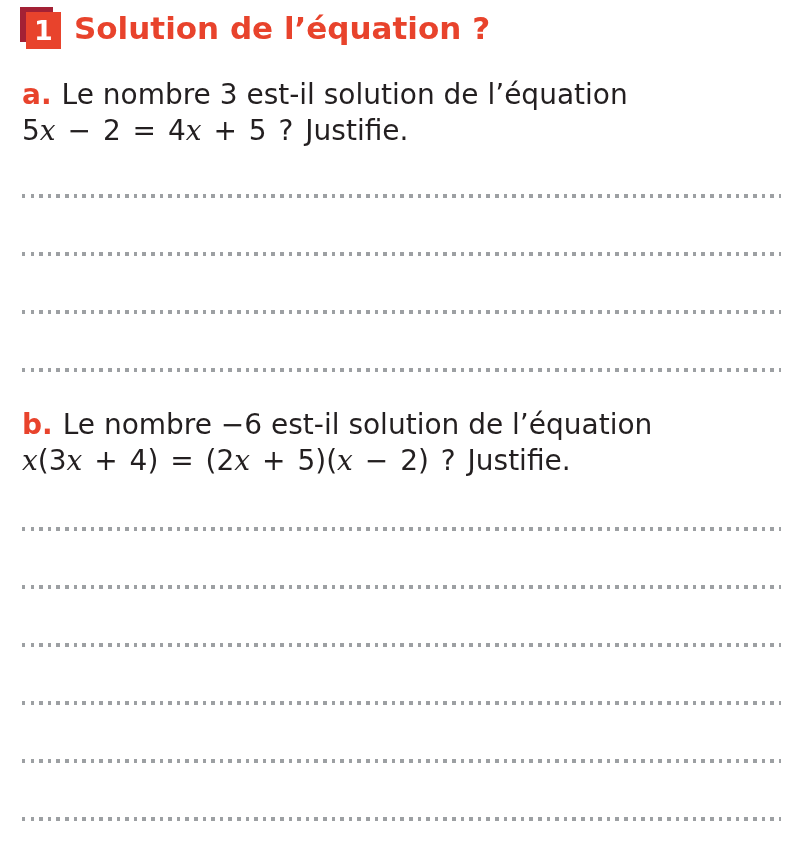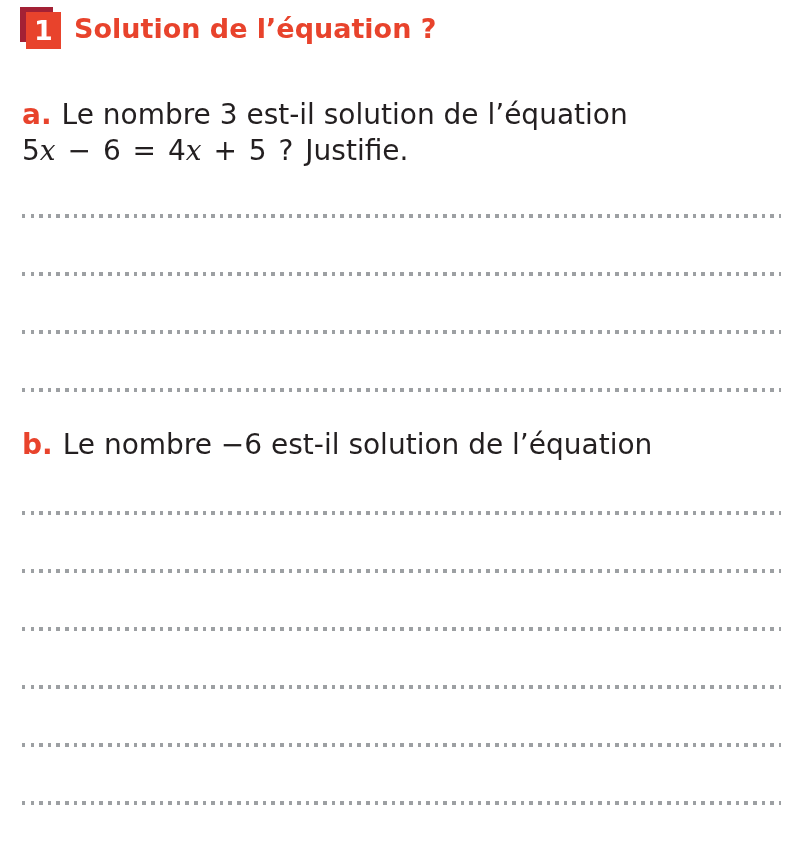--- a/index.html
+++ b/index.html
@@ -50,35 +50,35 @@
     justify-content: center;
   }
   .badge-front .badge-num {
     color: var(--badge-number-white);
     font-size: 27px;
     font-weight: bold;
     line-height: 1;
   }
   .exercise-title {
     margin-left: 13px;
-    font-size: 27px;
+    font-size: 31px;
     font-weight: bold;
     color: var(--accent-red);
     white-space: nowrap;
   }
   
   .question {
     padding: 0 22px;
   }
   .question-text {
     font-size: 28px;
     line-height: 36px;
     color: var(--body-text);
   }
-  .question-a .question-text { margin-top: 48px; }
+  .question-a .question-text { margin-top: 28px; }
   .question-b .question-text { margin-top: 35px; }
   .q-line { display: block; white-space: nowrap; }
   .q-label {
     color: var(--accent-red);
     font-weight: bold;
     margin-right: 10px;
   }
   .equation-line { word-spacing: 3px; }
   .equation-line .var {
     font-family: "DejaVu Serif", serif;
@@ -111,33 +111,34 @@
       <div class="badge-front">
         <span class="badge-num">1</span>
       </div>
     </div>
     <h1 class="exercise-title">Solution de l’équation ?</h1>
   </header>
 
   <section class="question question-a">
     <p class="question-text">
       <span class="q-line"><span class="q-label">a.</span><span>Le nombre 3 est-il solution de l’équation</span></span>
-      <span class="q-line equation-line"><span>5</span><span class="var">x</span><span> − 6 = 4</span><span class="var">x</span><span> + 5 ? Justifie.</span></span>
+      <span class="q-line equation-line"><span>5</span><span class="var">x</span><span> − 2 = 4</span><span class="var">x</span><span> + 5 ? Justifie.</span></span>
     </p>
     <div class="answer-lines">
         <div class="answer-line"></div>
         <div class="answer-line"></div>
         <div class="answer-line"></div>
         <div class="answer-line"></div>
       </div>
   </section>
 
   <section class="question question-b">
     <p class="question-text">
       <span class="q-line"><span class="q-label">b.</span><span>Le nombre −6 est-il solution de l’équation</span></span>
+      <span class="q-line equation-line"><span class="var">x</span><span>(3</span><span class="var">x</span><span> + 4) = (2</span><span class="var">x</span><span> + 5)(</span><span class="var">x</span><span> − 2) ? Justifie.</span></span>
     </p>
     <div class="answer-lines">
         <div class="answer-line"></div>
         <div class="answer-line"></div>
         <div class="answer-line"></div>
         <div class="answer-line"></div>
         <div class="answer-line"></div>
         <div class="answer-line"></div>
       </div>
   </section>

